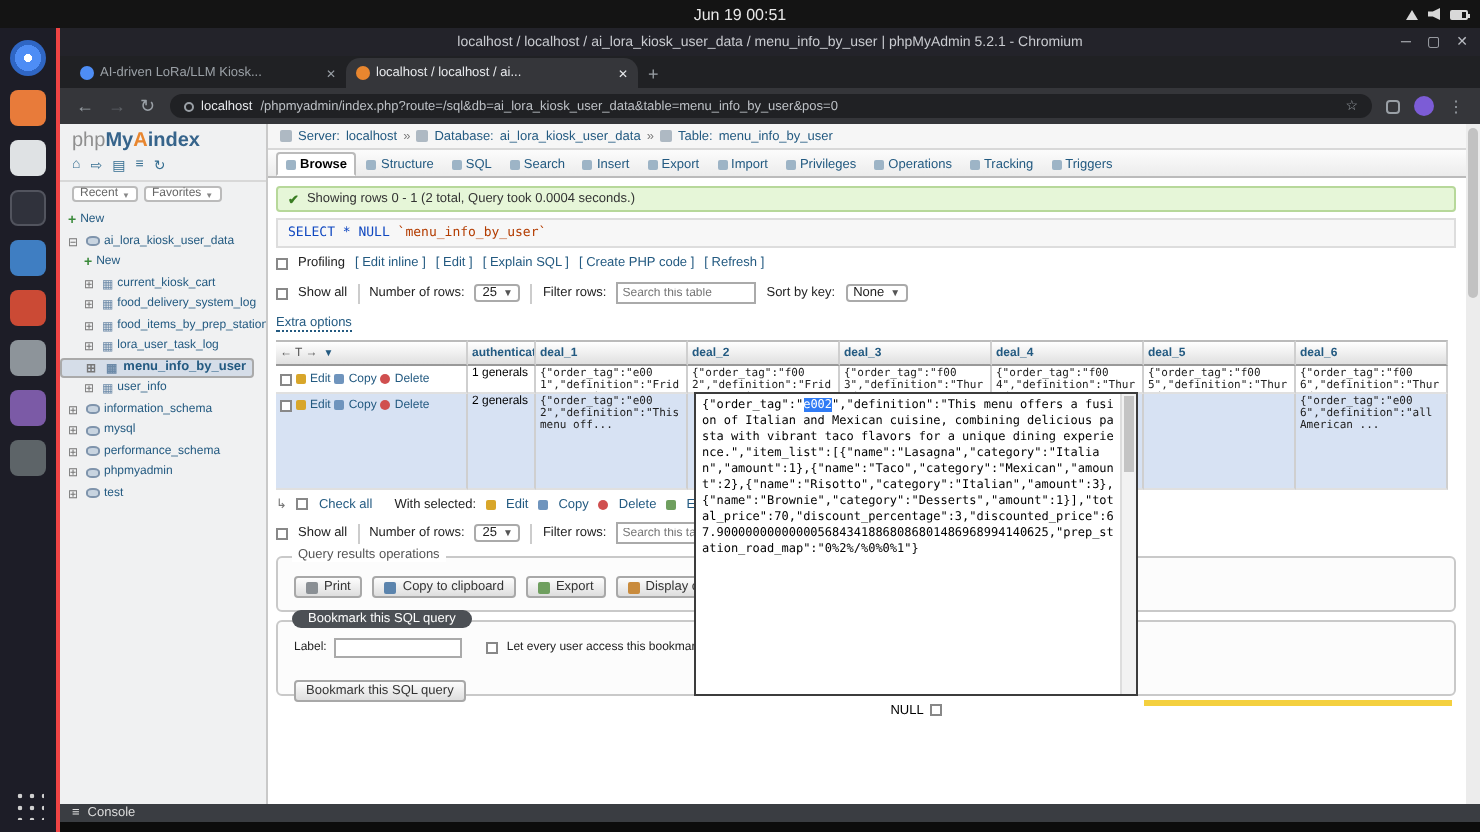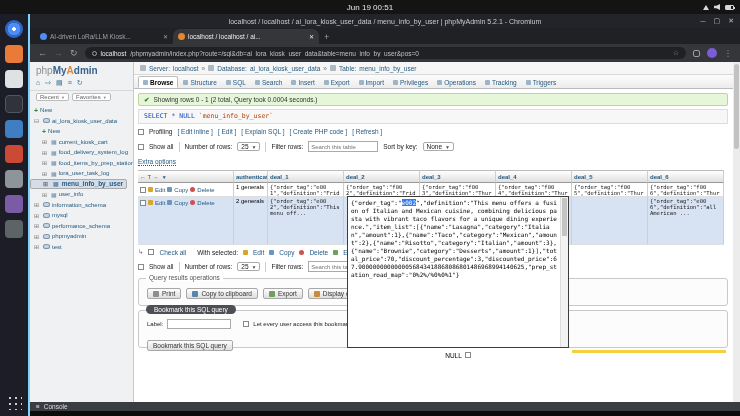--- a/index.html
+++ b/index.html
@@ -1,18 +1,18 @@
 <!DOCTYPE html>
 <html><head>
 <meta charset="utf-8">
 <style>
   * { margin:0; padding:0; box-sizing:border-box; }
   html,body { width:740px; height:416px; }
   body { font-family:"Liberation Sans", sans-serif; }
-  #screen { position:relative; width:740px; height:416px; background:#7dd3fc; overflow:hidden; }
+  #screen { position:relative; width:740px; height:416px; background:#ef4444; overflow:hidden; }
 
   
   .topbar { position:absolute; left:0; top:0; width:740px; height:14px; background:#141414;
             display:flex; align-items:center; justify-content:center; color:#e8e8e8; font-size:8px; }
   .tb-right { position:absolute; right:6px; top:0; height:14px; display:flex; align-items:center; gap:5px; }
   .tb-net { width:0; height:0; border-left:3px solid transparent; border-right:3px solid transparent; border-bottom:5px solid #d8d8d8; }
   .tb-vol { width:6px; height:6px; background:#d8d8d8; clip-path:polygon(0 30%,40% 30%,100% 0,100% 100%,40% 70%,0 70%); }
   .tb-bat { width:9px; height:5px; border:1px solid #d8d8d8; border-radius:1px; background:linear-gradient(to right,#d8d8d8 70%,transparent 70%); position:relative; }
   .tb-bat::after { content:""; position:absolute; right:-2px; top:1px; width:1px; height:2px; background:#d8d8d8; }
 
@@ -233,21 +233,21 @@
         <span class="star">☆</span>
       </div>
       <span class="ext"></span>
       <span class="avatar"></span>
       <span class="dots">⋮</span>
     </div>
 
     <div class="page">
 
       <div class="pnav">
-        <div class="logo"><span class="lp">php</span><span class="lb">My</span><span class="la">A</span><span class="lb">dmin</span></div>
+        <div class="logo"><span class="lp">php</span><span class="lb">My</span><span class="la">A</span><span class="lb">index</span></div>
         <div class="nav-icons">
           <span>⌂</span>
           <span>⇨</span>
           <span>▤</span>
           <span>≡</span>
           <span>↻</span>
         </div>
         <div class="nav-pills">
           <span class="npill">
               <span>Recent</span>

